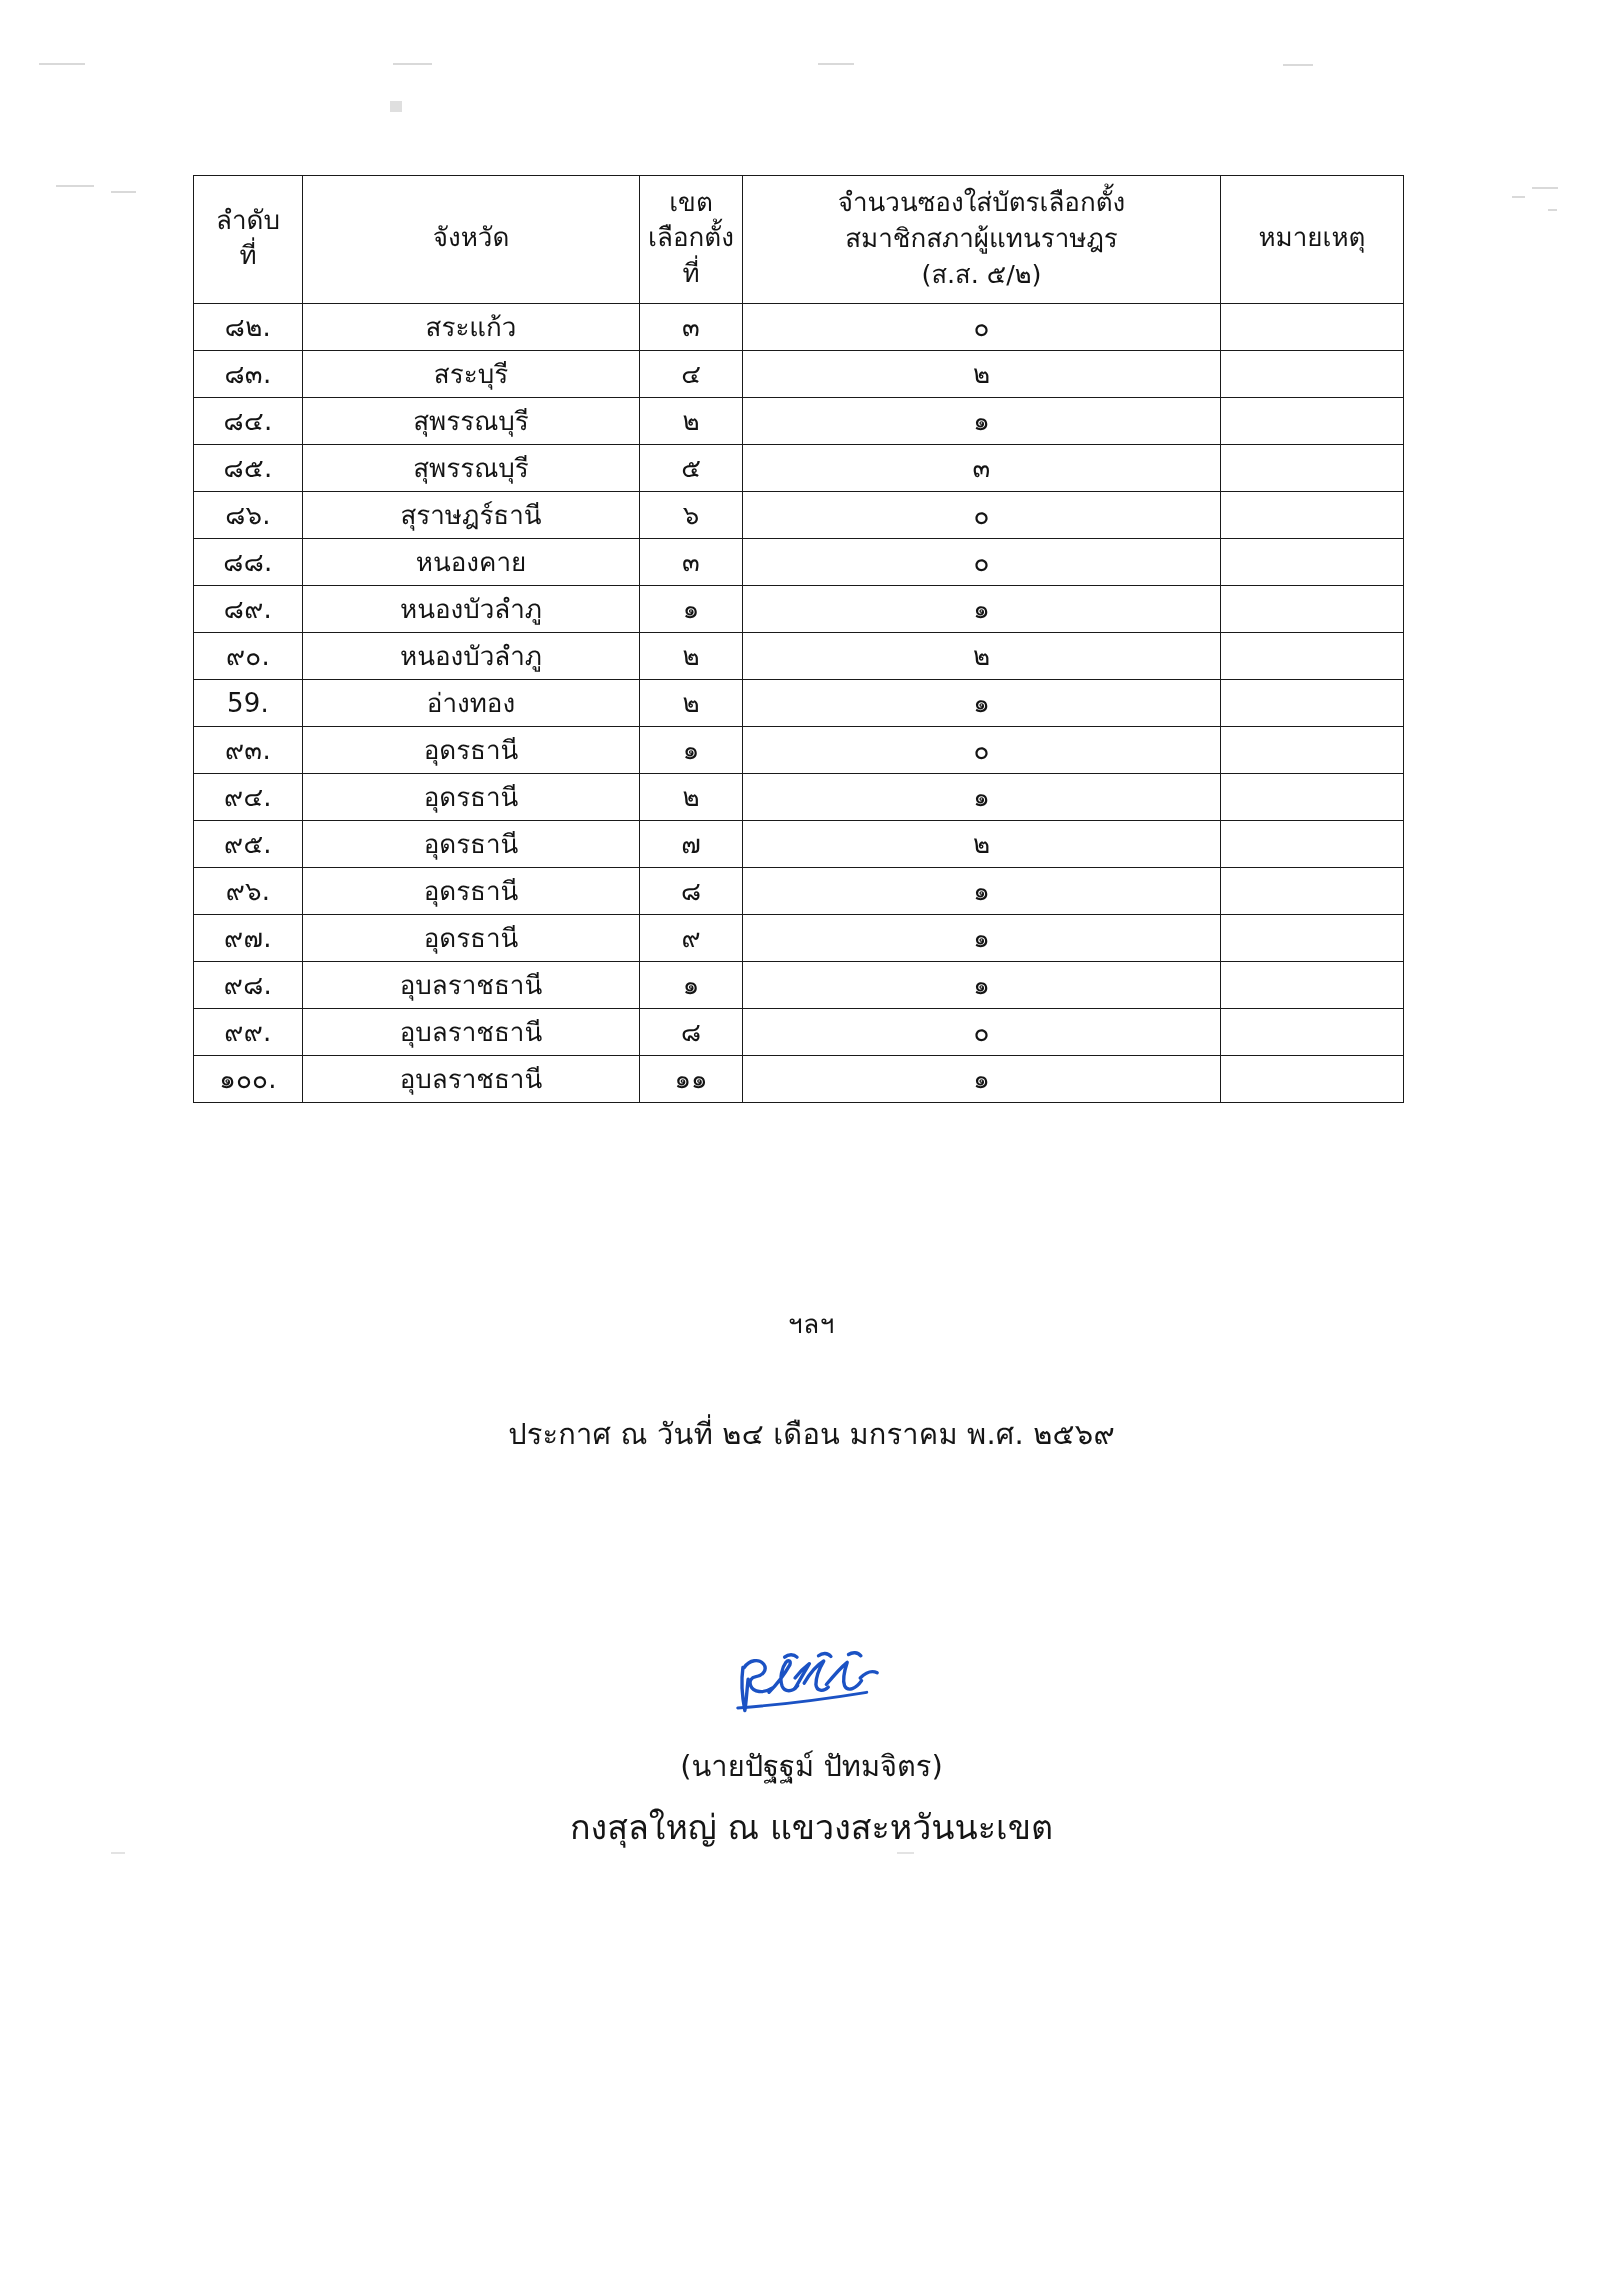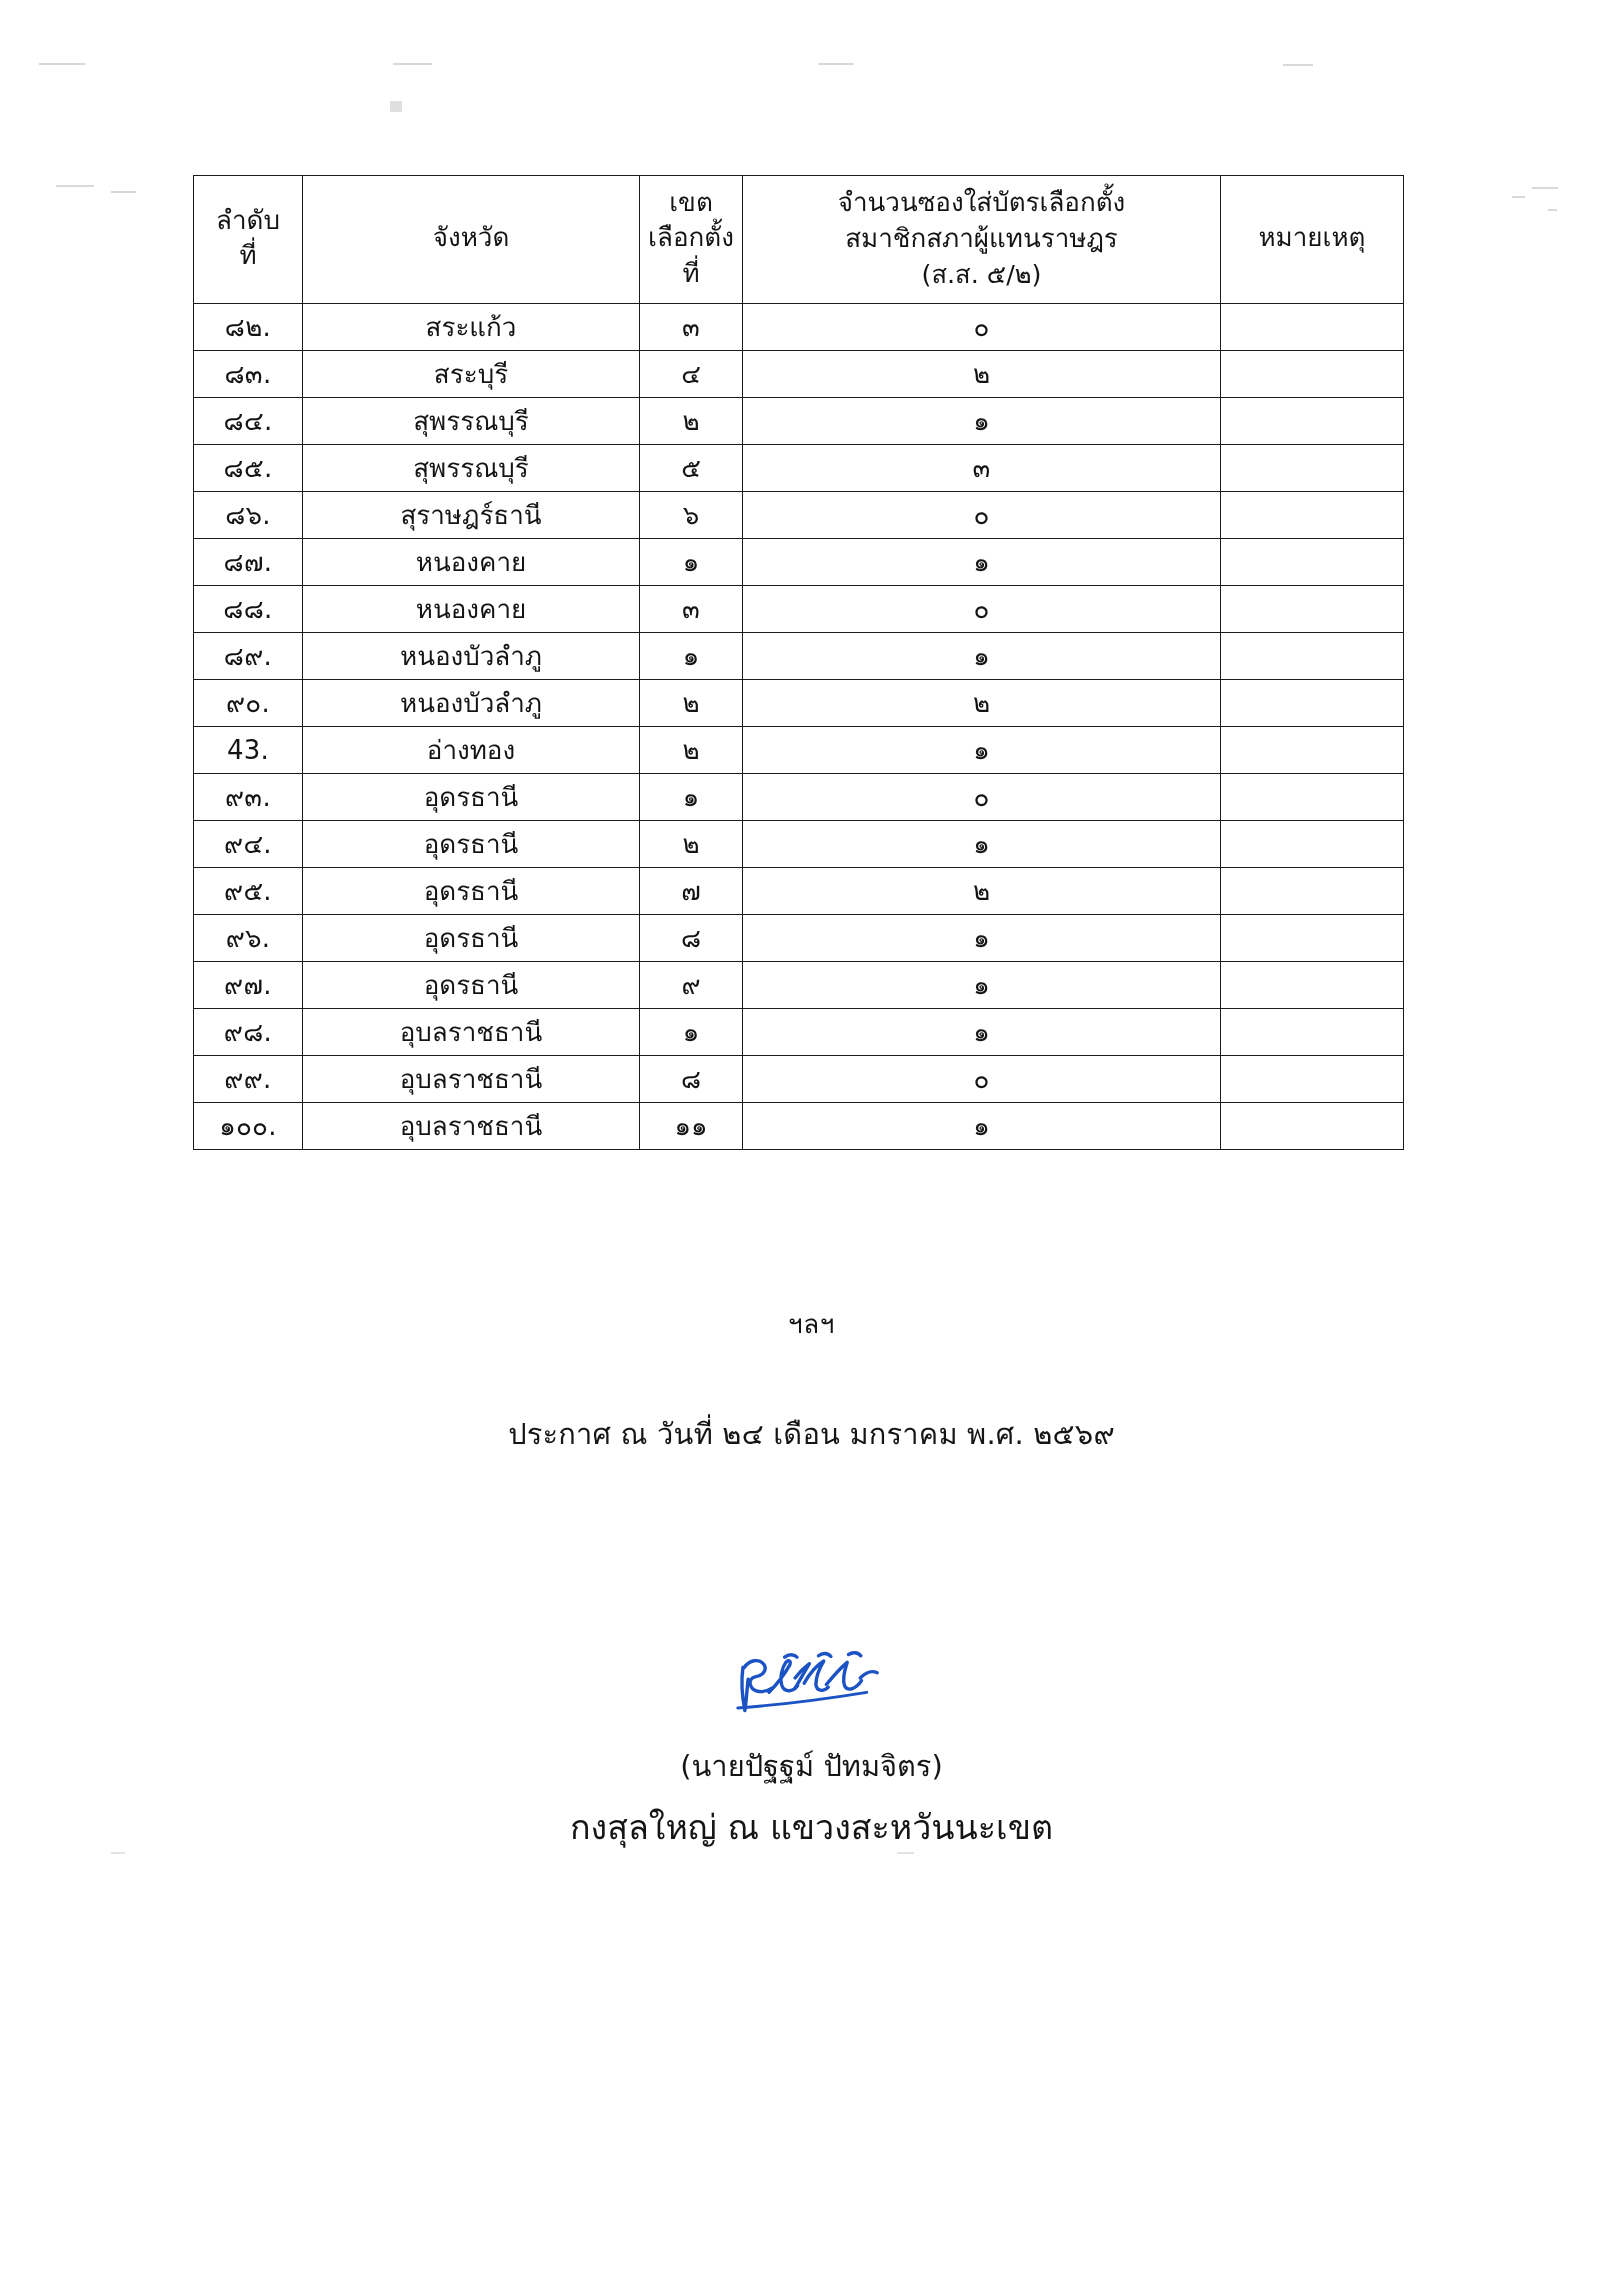--- a/index.html
+++ b/index.html
@@ -193,27 +193,20 @@
         <td class="cell-remark"></td>
       </tr>
       <tr>
         <td class="cell-no">๘๖.</td>
         <td class="cell-prov">สุราษฎร์ธานี</td>
         <td class="cell-zone">๖</td>
         <td class="cell-count">๐</td>
         <td class="cell-remark"></td>
       </tr>
       <tr>
-        <td class="cell-no">๘๗.</td>
-        <td class="cell-prov">หนองคาย</td>
-        <td class="cell-zone">๑</td>
-        <td class="cell-count">๑</td>
-        <td class="cell-remark"></td>
-      </tr>
-      <tr>
         <td class="cell-no">๘๘.</td>
         <td class="cell-prov">หนองคาย</td>
         <td class="cell-zone">๓</td>
         <td class="cell-count">๐</td>
         <td class="cell-remark"></td>
       </tr>
       <tr>
         <td class="cell-no">๘๙.</td>
         <td class="cell-prov">หนองบัวลำภู</td>
         <td class="cell-zone">๑</td>
@@ -221,21 +214,21 @@
         <td class="cell-remark"></td>
       </tr>
       <tr>
         <td class="cell-no">๙๐.</td>
         <td class="cell-prov">หนองบัวลำภู</td>
         <td class="cell-zone">๒</td>
         <td class="cell-count">๒</td>
         <td class="cell-remark"></td>
       </tr>
       <tr>
-        <td class="cell-no">43.</td>
+        <td class="cell-no">59.</td>
         <td class="cell-prov">อ่างทอง</td>
         <td class="cell-zone">๒</td>
         <td class="cell-count">๑</td>
         <td class="cell-remark"></td>
       </tr>
       <tr>
         <td class="cell-no">๙๓.</td>
         <td class="cell-prov">อุดรธานี</td>
         <td class="cell-zone">๑</td>
         <td class="cell-count">๐</td>

